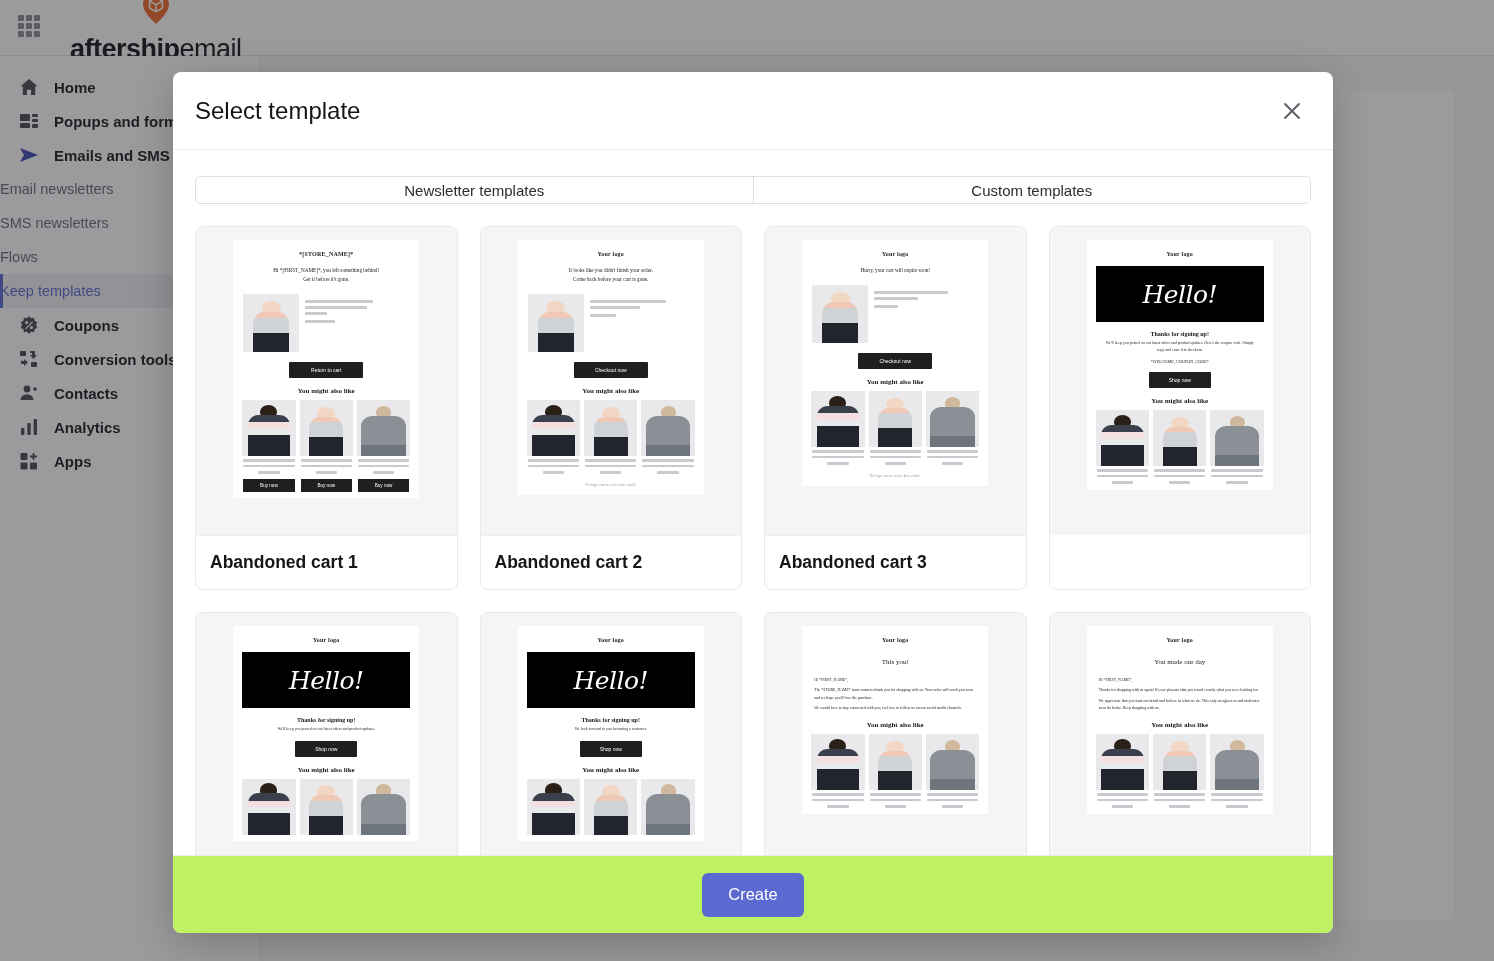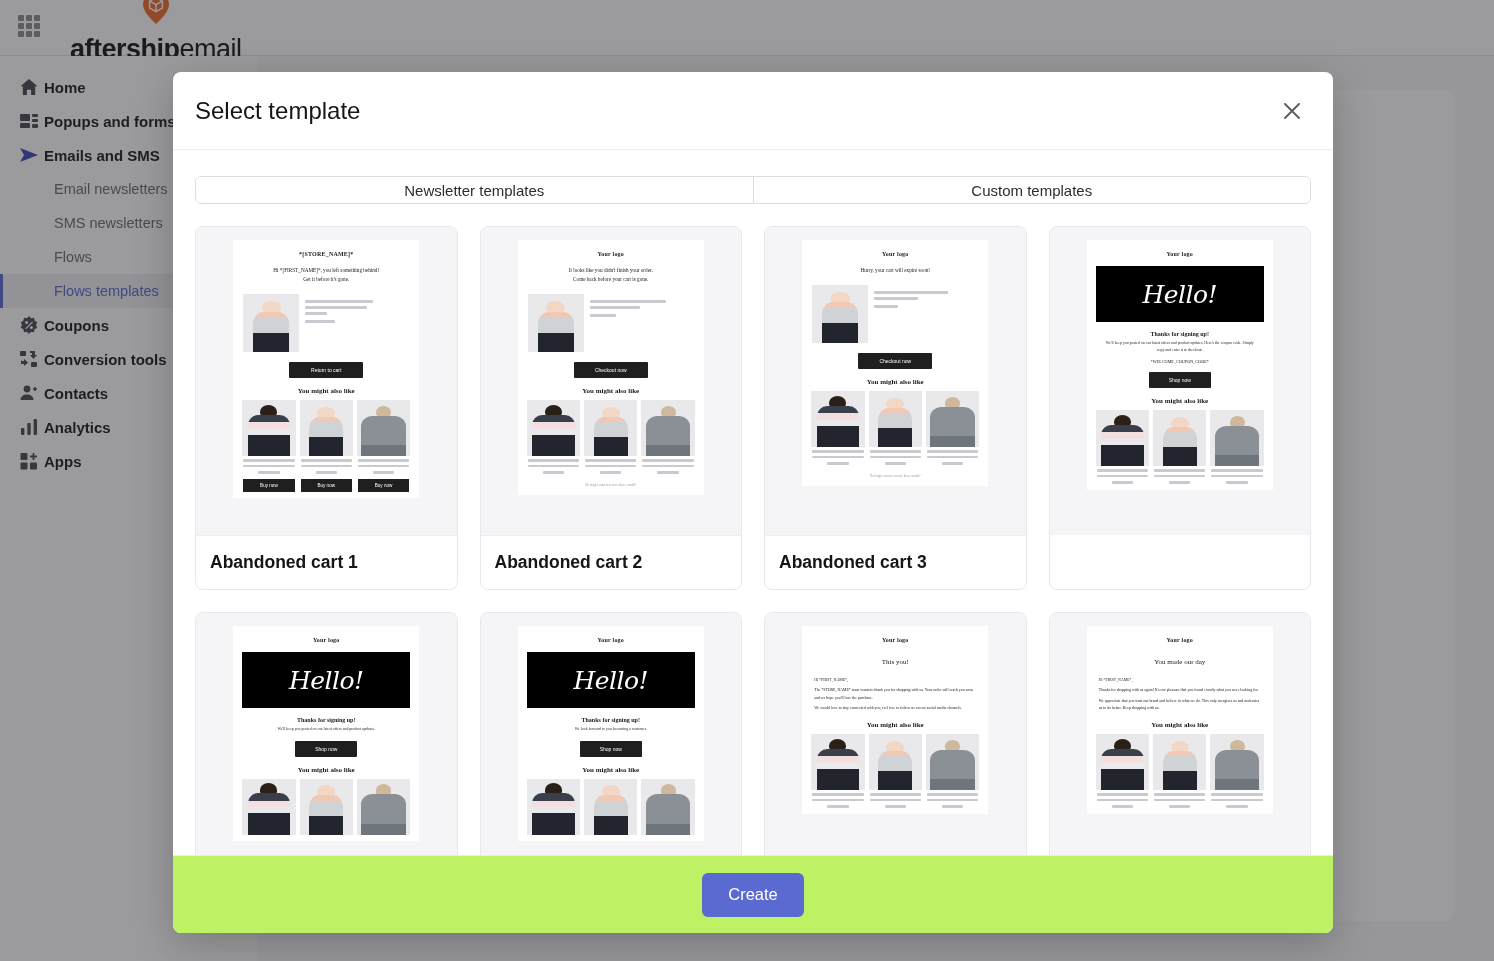--- a/index.html
+++ b/index.html
@@ -27,25 +27,25 @@
   #brand-text { font-size: 27px; letter-spacing: -0.5px; color: #16161a; }
   #brand-text b { font-weight: 700; }
   #brand-text span { font-weight: 400; }
 
   #sidebar {
     position: absolute; top: 56px; left: 0; width: 258px; bottom: 0;
     background: #ffffff; padding-top: 14px;
   }
   .nav-item {
     position: relative; display: flex; align-items: center; height: 34px;
-    padding-left: 18px; gap: 4px; font-size: 15px; color: #1d1d20; font-weight: 600;
+    padding-left: 18px; gap: 14px; font-size: 15px; color: #1d1d20; font-weight: 600;
   }
   .nav-item .ico { width: 22px; height: 22px; flex: 0 0 22px; position: relative; color: #4a4a55; }
   .nav-sub {
-    display: flex; align-items: center; height: 34px; padding-left: 54px;
+    display: flex; align-items: center; height: 34px; 
     font-size: 14.5px; color: #6a6a76; font-weight: 400;
   }
   .nav-sub.active { color: #5b6ad0; background: #f0f0f5; font-weight: 500; }
   .nav-sub.active::before {
     content: ""; position: absolute; left: 0; width: 3px; height: 34px; background: #5b6ad0;
   }
 
   #canvas-card {
     position: absolute; left: 258px; top: 56px; right: 0; bottom: 0;
     background: #f7f7fa;
@@ -243,21 +243,21 @@
     <div class="nav-sub">
         <span>Email newsletters</span>
       </div>
     <div class="nav-sub">
         <span>SMS newsletters</span>
       </div>
     <div class="nav-sub">
         <span>Flows</span>
       </div>
     <div class="nav-sub active">
-        <span>Flows templates</span>
+        <span>Keep templates</span>
       </div>
 
     <div class="nav-item">
       <span class="ico">
         <svg width="22" height="22" viewBox="0 0 22 22" fill="#4a4a55">
             <path d="M11 2l2 2.2 3-.4.6 3 2.7 1.4-1.3 2.8 1.3 2.8-2.7 1.4-.6 3-3-.4L11 20l-2-2.2-3 .4-.6-3L2.7 13.8 4 11 2.7 8.2 5.4 6.8l.6-3 3 .4z"></path>
             <circle cx="8.6" cy="8.6" r="1.5" fill="#fff"></circle>
             <circle cx="13.4" cy="13.4" r="1.5" fill="#fff"></circle>
             <path d="M7.6 14.8l7-7" stroke="#fff" stroke-width="1.2"></path>
           </svg>

